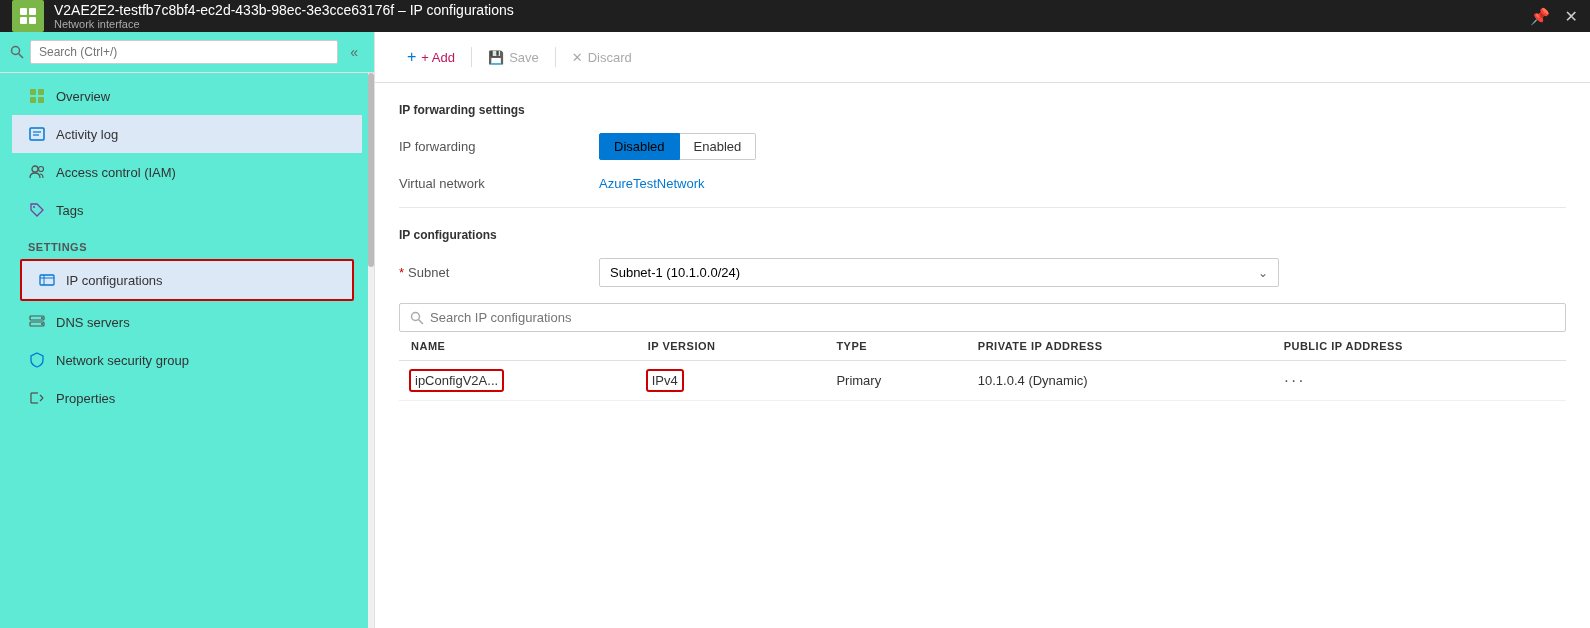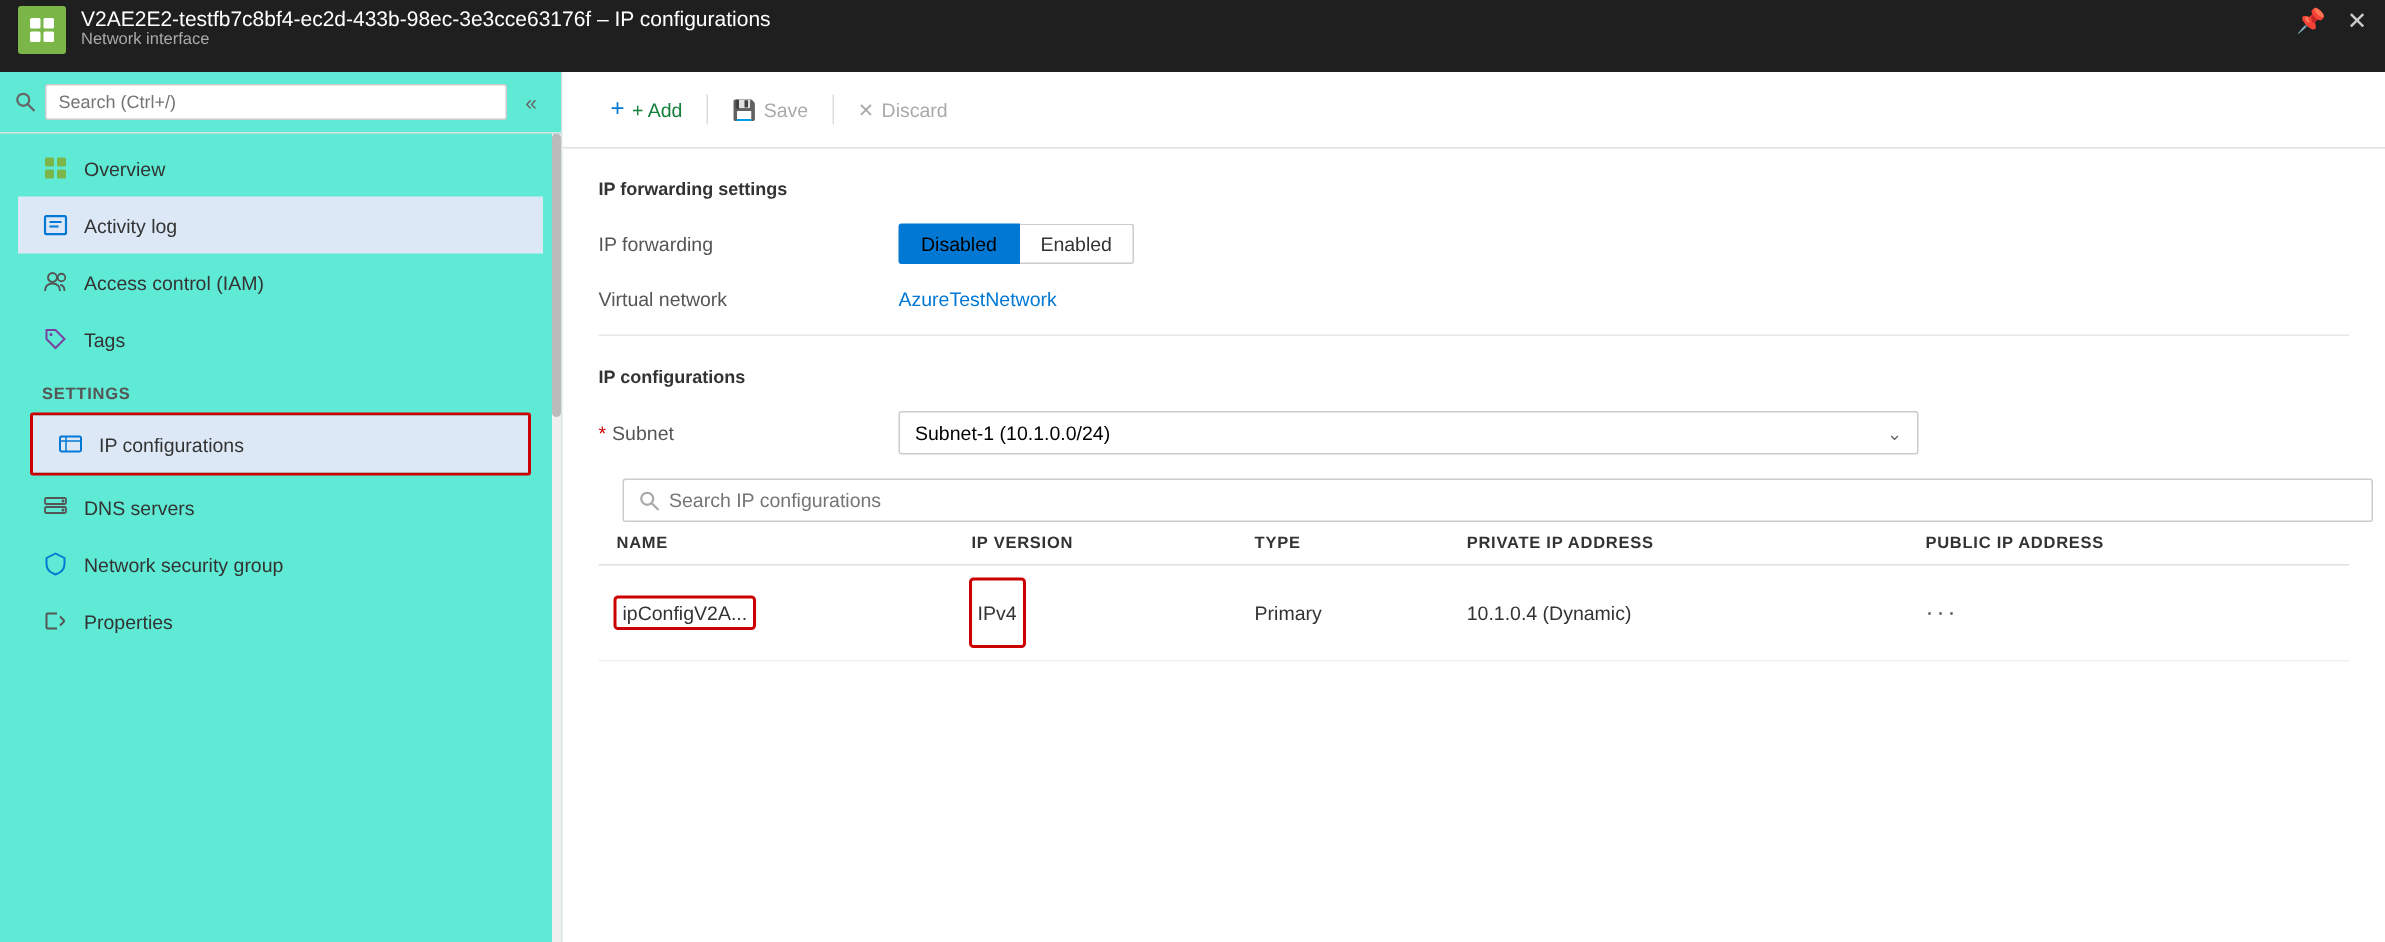--- a/index.html
+++ b/index.html
@@ -3,22 +3,23 @@
   <meta charset="utf-8">
   <style>
     * { margin: 0; padding: 0; box-sizing: border-box; }
     body { font-family: 'Segoe UI', Arial, sans-serif; font-size: 13px; background: #f3f2f1; width: 1590px; height: 628px; overflow: hidden; display: flex; flex-direction: column; }
 
     
     .title-bar {
       background: #1f1f1f;
       color: #fff;
       display: flex;
-      padding: 4px 12px;
-      height: 48px;
+      align-items: center;
+      padding: 16px 12px;
+      height: 32px;
       flex-shrink: 0;
     }
     .title-bar-icon {
       width: 32px; height: 32px; background: #7ab648; border-radius: 2px;
       display: flex; align-items: center; justify-content: center; margin-right: 10px; flex-shrink: 0;
     }
     .title-bar-icon svg { width: 20px; height: 20px; }
     .title-bar-text { flex: 1; }
     .title-bar-title { font-size: 14px; font-weight: 400; color: #fff; }
     .title-bar-subtitle { font-size: 11px; color: #aaa; }
@@ -129,21 +130,21 @@
     
     .dropdown-field {
       display: flex; align-items: flex-end; border: 1px solid #ccc; border-radius: 2px;
       padding: 6px 10px; width: 680px; background: #fff; cursor: pointer; justify-content: space-between;
     }
     .dropdown-chevron { font-size: 12px; color: #666; }
 
     
     .search-box {
       display: flex; align-items: center; border: 1px solid #ccc; border-radius: 2px;
-      padding: 6px 10px; margin-bottom: 0; background: #fff; width: 100%; margin-left: 16px;
+      padding: 6px 10px; margin-bottom: 0; background: #fff; width: 100%;
     }
     .search-box input {
       border: none; outline: none; font-size: 13px; color: #666; flex: 1; background: transparent;
     }
 
     
     .data-table { width: 100%; border-collapse: collapse; margin-top: 0; }
     .data-table th {
       text-align: left; padding: 8px 12px; font-size: 11px; font-weight: 700; color: #333;
       text-transform: uppercase; letter-spacing: 0.5px; border-bottom: 1px solid #e0e0e0;
@@ -287,21 +288,21 @@
         <span>Properties</span>
       </div>
     </div>
   </div>
 
   <div class="content">
 
     <div class="toolbar">
       <button class="toolbar-btn">
         <span style="font-size:16px;color:#0078d4;">+</span>
-        <span style="color:#15803d;">+ Add</span>
+        <span style="color:#be185d;">+ Add</span>
       </button>
       <div class="toolbar-divider"></div>
       <button class="toolbar-btn disabled">
         <span>💾</span>
         <span>Save</span>
       </button>
       <div class="toolbar-divider"></div>
       <button class="toolbar-btn disabled">
         <span>✕</span>
         <span>Discard</span>
@@ -364,21 +365,21 @@
           </tr>
         </thead>
         <tbody>
           <tr class="table-row">
             <td>
               <span style="display:inline-block; outline: 2px solid #cc0000; padding: 2px 4px; border-radius:1px;">
                 <span>ipConfigV2A...</span>
               </span>
             </td>
             <td>
-              <span style="display:inline-block; outline: 2px solid #cc0000; padding: 14px 4px; border-radius:1px;">
+              <span style="display:inline-block; outline: 2px solid #cc0000; padding: 2px 4px; border-radius:1px;">
                 <span>IPv4</span>
               </span>
             </td>
             <td>Primary</td>
             <td>10.1.0.4 (Dynamic)</td>
             <td>
               <span></span>
               <button class="ellipsis-btn">···</button>
             </td>
           </tr>

